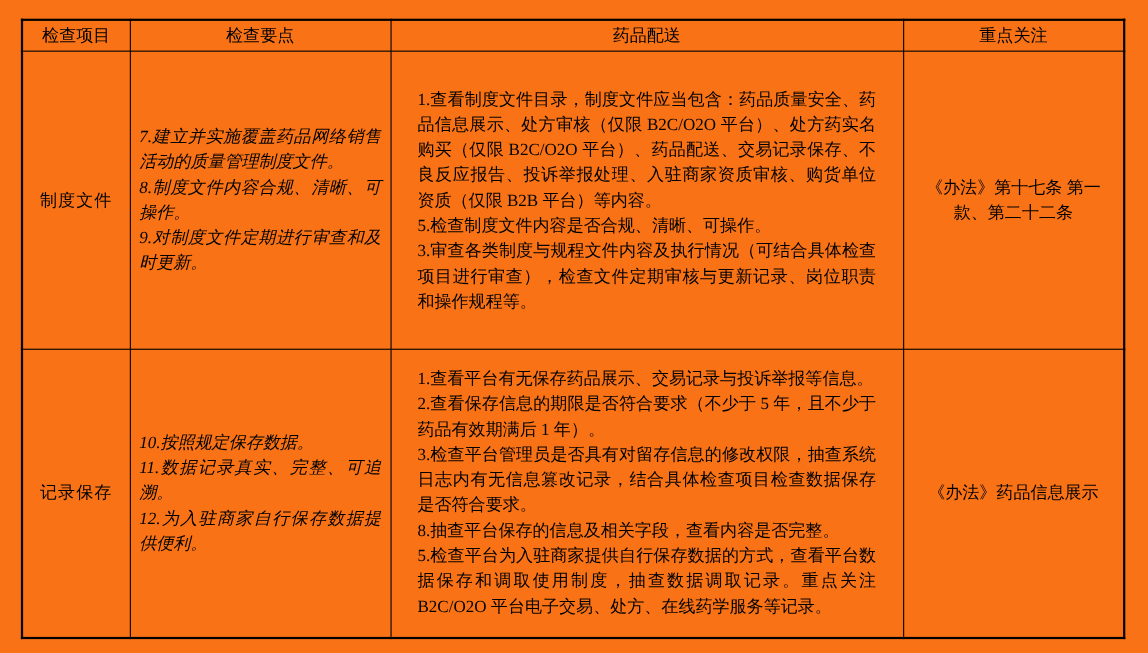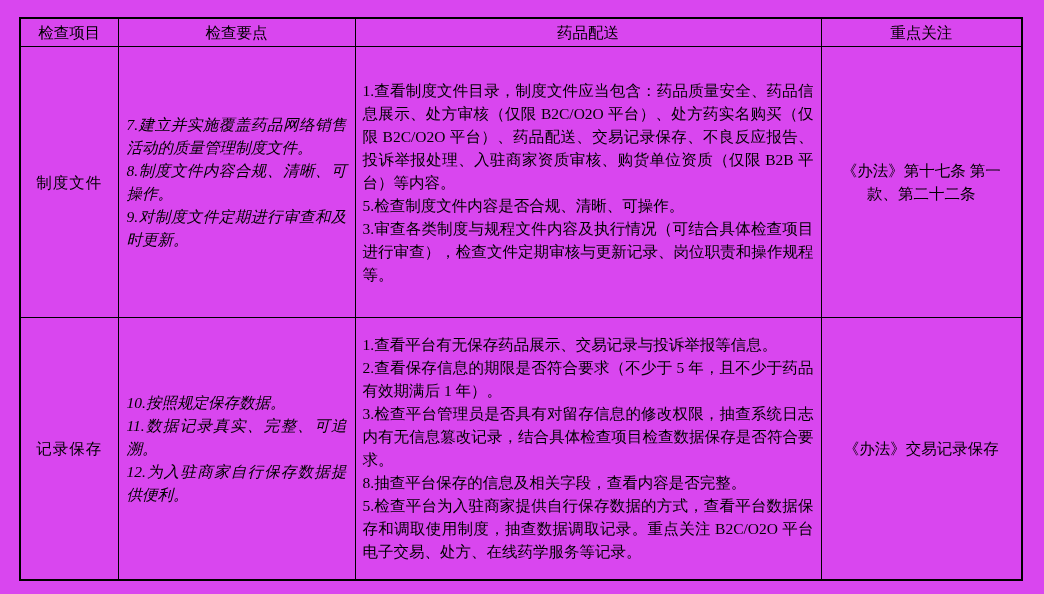--- a/index.html
+++ b/index.html
@@ -6,21 +6,21 @@
     margin: 0;
     padding: 0;
     background: #ffffff;
     color: #000000;
     font-family: "Liberation Serif", "DejaVu Serif", serif;
   }
   .page {
     position: relative;
     width: 1044px;
     height: 594px;
-    background: #d946ef;
+    background: #f97316;
     overflow: hidden;
   }
   table.doc-table {
     position: absolute;
     left: 19px;
     top: 17px;
     width: 1002px;
     border-collapse: collapse;
     table-layout: fixed;
     border: 2px solid #000000;
@@ -48,21 +48,21 @@
     letter-spacing: 1px;
     margin-left: 28px;
   }
   td.cell-points {
     text-align: justify;
     padding: 0 8px;
     font-style: italic;
   }
   td.cell-content {
     text-align: justify;
-    padding: 0 7px;
+    padding: 0 24px;
     margin-left: 24px;
   }
   td.cell-basis {
     text-align: center;
     padding: 0 8px;
     margin-top: 40px;
   }
   .para { margin: 0; }
 </style>
 </head>
@@ -106,17 +106,17 @@
           <div class="para">11.数据记录真实、完整、可追溯。</div>
           <div class="para">12.为入驻商家自行保存数据提供便利。</div>
         </td>
         <td class="cell-content">
           <div class="para">1.查看平台有无保存药品展示、交易记录与投诉举报等信息。</div>
           <div class="para">2.查看保存信息的期限是否符合要求（不少于 5 年，且不少于药品有效期满后 1 年）。</div>
           <div class="para">3.检查平台管理员是否具有对留存信息的修改权限，抽查系统日志内有无信息篡改记录，结合具体检查项目检查数据保存是否符合要求。</div>
           <div class="para">8.抽查平台保存的信息及相关字段，查看内容是否完整。</div>
           <div class="para">5.检查平台为入驻商家提供自行保存数据的方式，查看平台数据保存和调取使用制度，抽查数据调取记录。重点关注 B2C/O2O 平台电子交易、处方、在线药学服务等记录。</div>
         </td>
-        <td class="cell-basis">《办法》交易记录保存</td>
+        <td class="cell-basis">《办法》药品信息展示</td>
       </tr>
     </tbody>
   </table>
 </div>
 
 </body></html>

